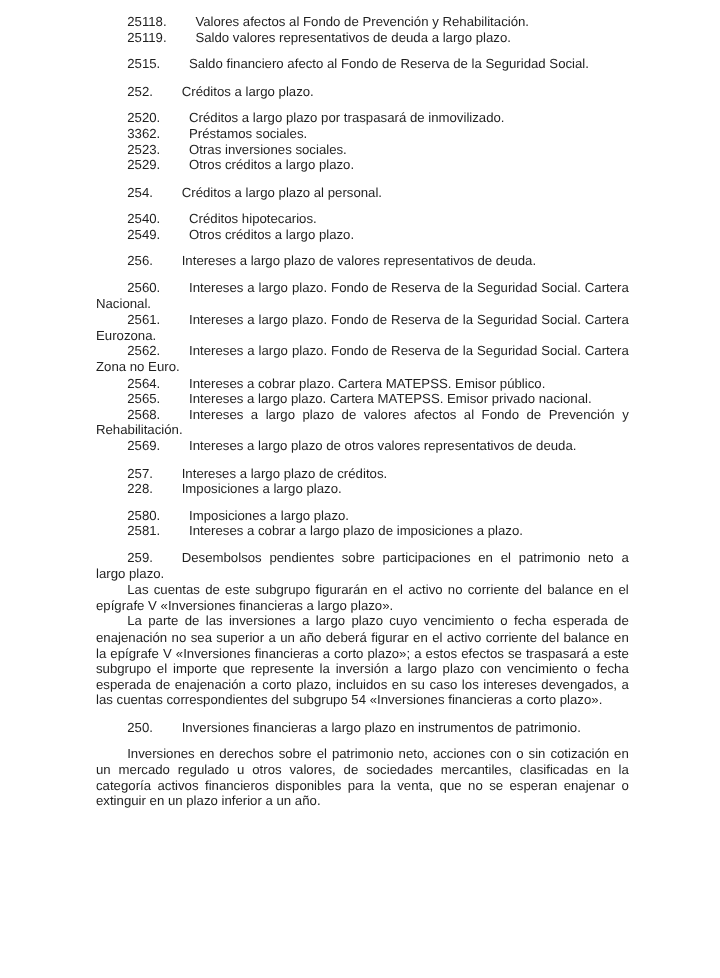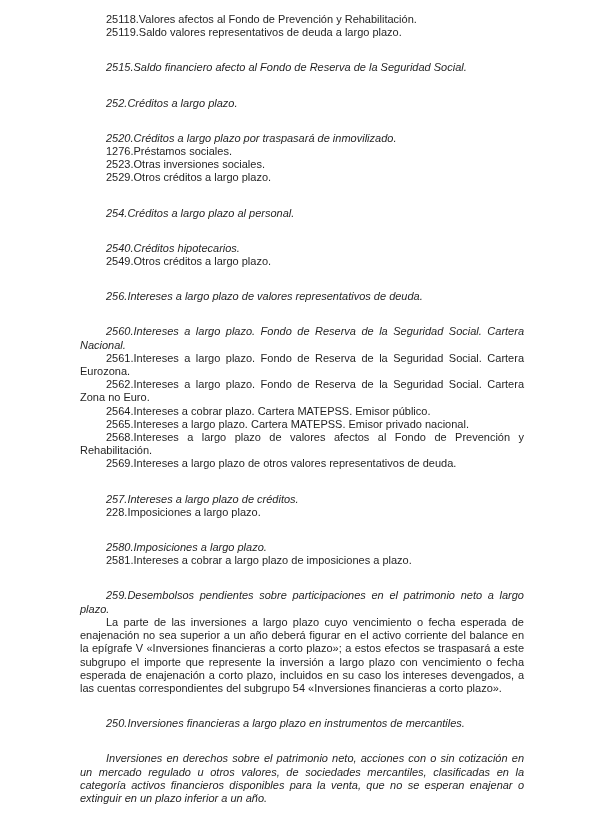--- a/index.html
+++ b/index.html
@@ -23,42 +23,41 @@
     left: 80px;
     top: 13px;
     width: 444px;
   }
   .doc-page p {
     margin: 0;
     text-align: justify;
     text-indent: 26px;
   }
   .doc-page p.gap {
-    margin-top: 22px;
-    font-style: italic;
+    margin-top: 9px;
   }
   .code {
-    padding-right: 0;
+    padding-right: 24px;
     white-space: nowrap;
   }
 </style>
 </head>
 <body>
 
 <div class="doc-page">
 
   <p class="item"><span class="code">25118.</span><span class="desc">Valores afectos al Fondo de Prevención y Rehabilitación.</span></p>
   <p class="item"><span class="code">25119.</span><span class="desc">Saldo valores representativos de deuda a largo plazo.</span></p>
 
   <p class="item gap"><span class="code">2515.</span><span class="desc">Saldo financiero afecto al Fondo de Reserva de la Seguridad Social.</span></p>
 
   <p class="item gap"><span class="code">252.</span><span class="desc">Créditos a largo plazo.</span></p>
 
   <p class="item gap"><span class="code">2520.</span><span class="desc">Créditos a largo plazo por traspasará de inmovilizado.</span></p>
-  <p class="item"><span class="code">1276.</span><span class="desc">Préstamos sociales.</span></p>
+  <p class="item"><span class="code">3362.</span><span class="desc">Préstamos sociales.</span></p>
   <p class="item"><span class="code">2523.</span><span class="desc">Otras inversiones sociales.</span></p>
   <p class="item"><span class="code">2529.</span><span class="desc">Otros créditos a largo plazo.</span></p>
 
   <p class="item gap"><span class="code">254.</span><span class="desc">Créditos a largo plazo al personal.</span></p>
 
   <p class="item gap"><span class="code">2540.</span><span class="desc">Créditos hipotecarios.</span></p>
   <p class="item"><span class="code">2549.</span><span class="desc">Otros créditos a largo plazo.</span></p>
 
   <p class="item gap"><span class="code">256.</span><span class="desc">Intereses a largo plazo de valores representativos de deuda.</span></p>
 
@@ -71,19 +70,20 @@
   <p class="item"><span class="code">2569.</span><span class="desc">Intereses a largo plazo de otros valores representativos de deuda.</span></p>
 
   <p class="item gap"><span class="code">257.</span><span class="desc">Intereses a largo plazo de créditos.</span></p>
   <p class="item"><span class="code">228.</span><span class="desc">Imposiciones a largo plazo.</span></p>
 
   <p class="item gap"><span class="code">2580.</span><span class="desc">Imposiciones a largo plazo.</span></p>
   <p class="item"><span class="code">2581.</span><span class="desc">Intereses a cobrar a largo plazo de imposiciones a plazo.</span></p>
 
   <p class="item gap"><span class="code">259.</span><span class="desc">Desembolsos pendientes sobre participaciones en el patrimonio neto a largo plazo.</span></p>
 
+  <p class="para"><span>Las cuentas de este subgrupo figurarán en el activo no corriente del balance en el epígrafe V «Inversiones financieras a largo plazo».</span></p>
   <p class="para"><span>La parte de las inversiones a largo plazo cuyo vencimiento o fecha esperada de enajenación no sea superior a un año deberá figurar en el activo corriente del balance en la epígrafe V «Inversiones financieras a corto plazo»; a estos efectos se traspasará a este subgrupo el importe que represente la inversión a largo plazo con vencimiento o fecha esperada de enajenación a corto plazo, incluidos en su caso los intereses devengados, a las cuentas correspondientes del subgrupo 54 «Inversiones financieras a corto plazo».</span></p>
 
-  <p class="item gap"><span class="code">250.</span><span class="desc">Inversiones financieras a largo plazo en instrumentos de mercantiles.</span></p>
+  <p class="item gap"><span class="code">250.</span><span class="desc">Inversiones financieras a largo plazo en instrumentos de patrimonio.</span></p>
 
   <p class="para gap"><span>Inversiones en derechos sobre el patrimonio neto, acciones con o sin cotización en un mercado regulado u otros valores, de sociedades mercantiles, clasificadas en la categoría activos financieros disponibles para la venta, que no se esperan enajenar o extinguir en un plazo inferior a un año.</span></p>
 
 </div>
 
 </body></html>

